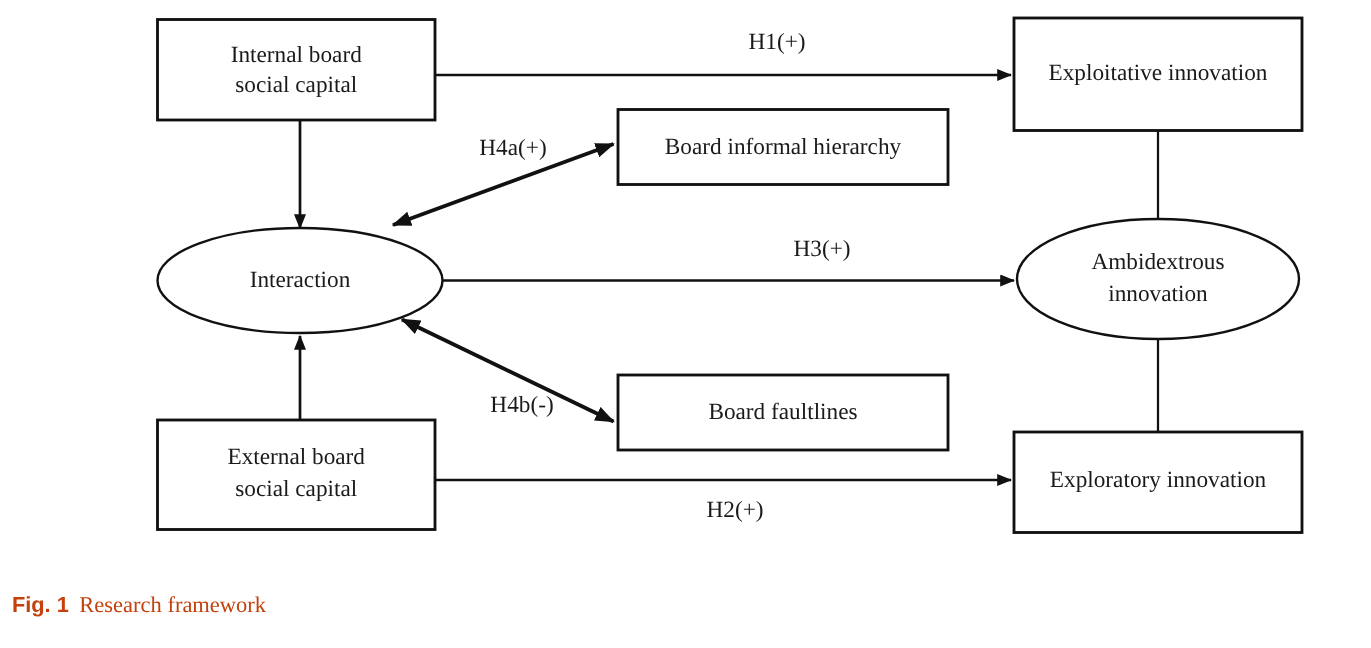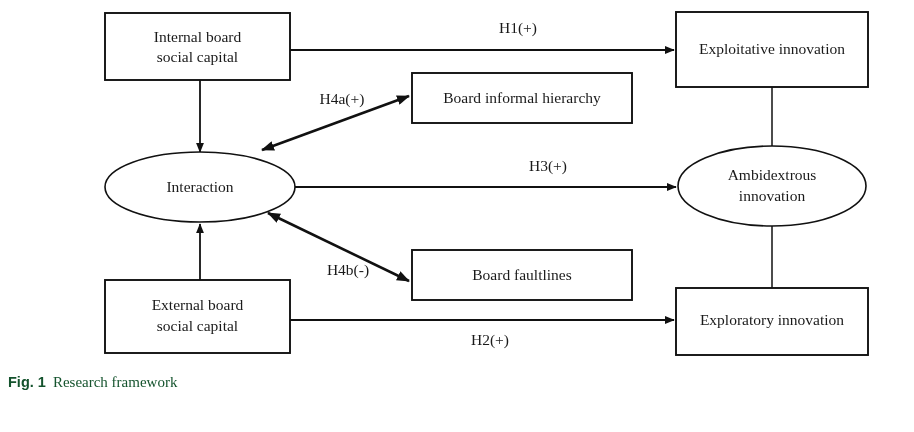--- a/index.html
+++ b/index.html
@@ -63,24 +63,24 @@
   .edge-label {
     font-family: "Liberation Serif", serif;
     font-size: 15.5px;
     fill: #1a1a1a;
     text-anchor: middle;
     dominant-baseline: middle;
   }
   #figure-caption {
     position: absolute;
     left: 8px;
-    top: 374px;
+    top: 396px;
     font-family: "Liberation Serif", serif;
     font-size: 15px;
-    color: #14532d;
+    color: #c2410c;
     white-space: nowrap;
     text-align: center;
   }
   #figure-caption .caption-label {
     font-family: "Liberation Sans", sans-serif;
     font-weight: bold;
     font-size: 14.5px;
     margin-right: 7px;
   }
 </style>

